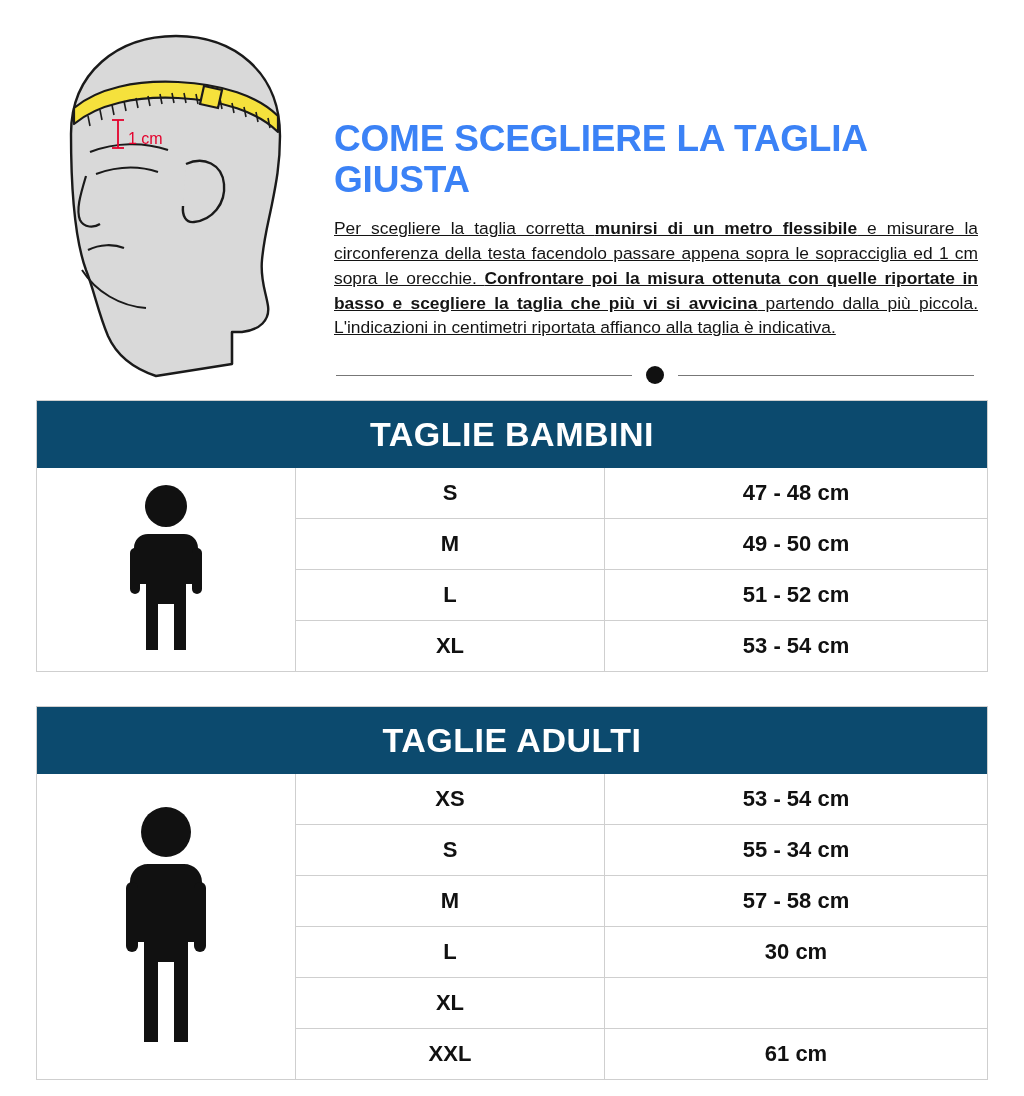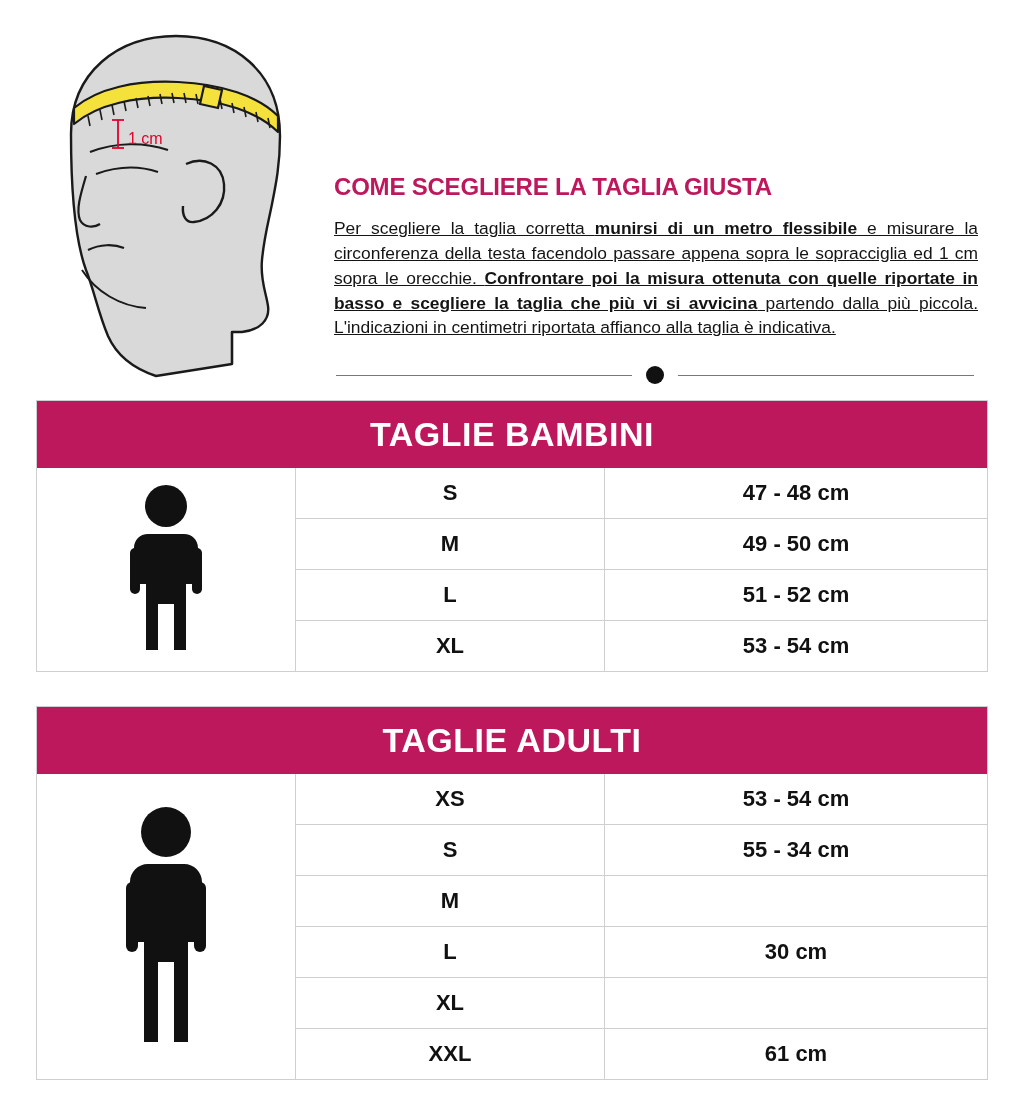--- a/index.html
+++ b/index.html
@@ -33,22 +33,22 @@
     display: block;
   }
 
   .intro-block {
     flex: 1 1 auto;
     padding-top: 78px;
     padding-left: 8px;
     padding-right: 10px;
   }
   .intro-title {
-    color: #be185d;
-    font-size: 24px;
+    color: #3b82f6;
+    font-size: 37px;
     font-weight: bold;
     letter-spacing: -0.2px;
     margin: 0 0 16px 0;
     line-height: 1.1;
   }
   .intro-paragraph {
     font-size: 17.4px;
     line-height: 1.42;
     text-align: justify;
     margin: 0;
@@ -82,21 +82,21 @@
   
   .table-block {
     margin: 0 36px;
     border: 1px solid #cfcfcf;
     box-sizing: border-box;
   }
   .table-block.first { margin-top: 16px; }
   .table-block.second { margin-top: 34px; }
 
   .table-header {
-    background: #be185d;
+    background: #0c4a6e;
     color: #ffffff;
     text-align: center;
     font-size: 34px;
     font-weight: bold;
     letter-spacing: 0.5px;
     padding: 16px 0 17px 0;
     line-height: 1;
   }
 
   .table-body {
@@ -263,20 +263,21 @@
       <div class="size-row">
         <div class="size-label">XS</div>
         <div class="size-value">53 - 54 cm</div>
       </div>
       <div class="size-row">
         <div class="size-label">S</div>
         <div class="size-value">55 - 34 cm</div>
       </div>
       <div class="size-row">
         <div class="size-label">M</div>
+        <div class="size-value">57 - 58 cm</div>
       </div>
       <div class="size-row">
         <div class="size-label">L</div>
         <div class="size-value">30 cm</div>
       </div>
       <div class="size-row">
         <div class="size-label">XL</div>
       </div>
       <div class="size-row">
         <div class="size-label">XXL</div>

